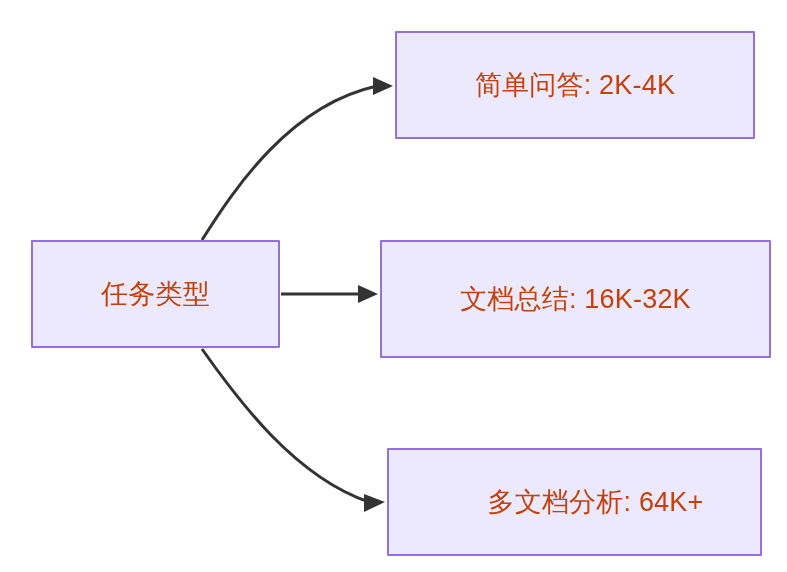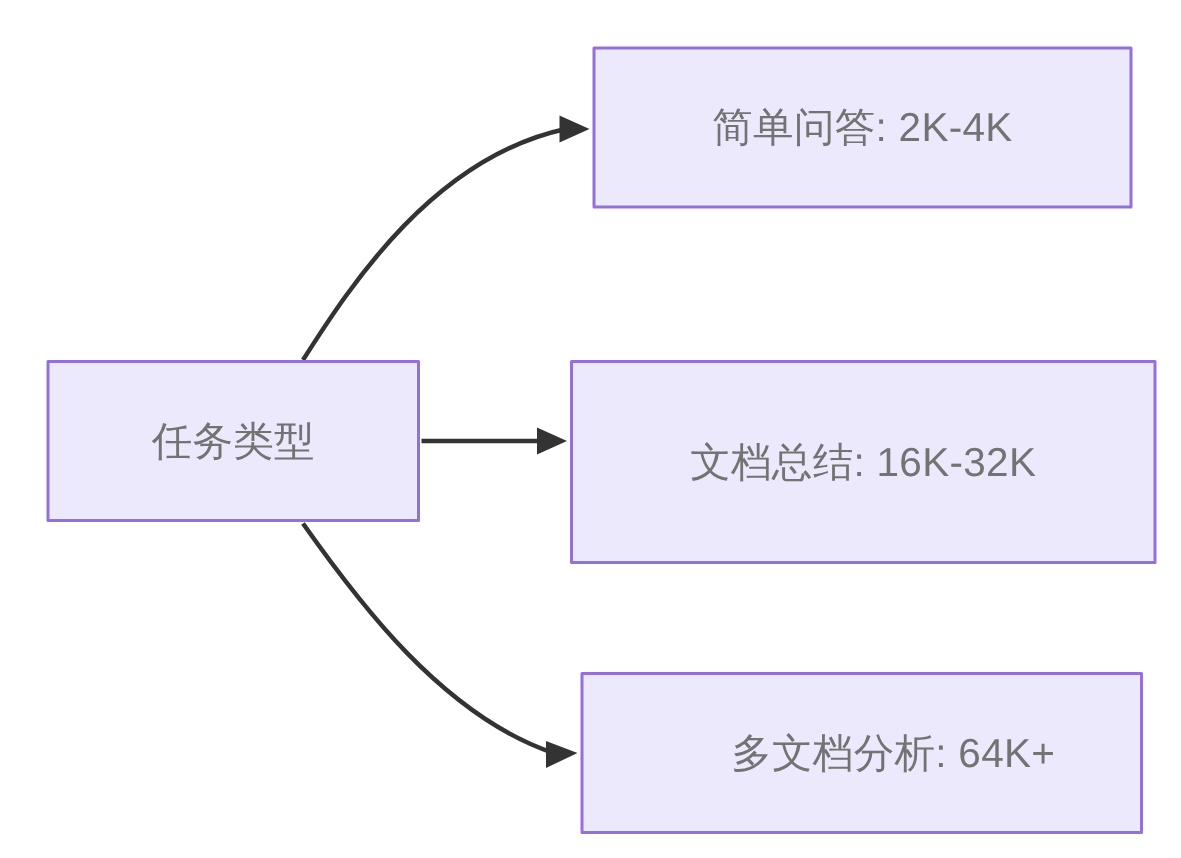--- a/index.html
+++ b/index.html
@@ -29,21 +29,21 @@
     position: absolute;
     box-sizing: border-box;
     background: #ebe9fb;
     border: 2px solid #9370db;
     border-radius: 1px;
     display: flex;
     align-items: center;
     justify-content: center;
   }
   .node-label {
-    color: #737373;
+    color: #c2410c;
     font-size: 27px;
     line-height: 1.2;
     white-space: nowrap;
     letter-spacing: 0.2px;
   }
   #node-root {
     left: 31px;
     top: 240px;
     width: 249px;
     height: 108px;
@@ -52,21 +52,21 @@
   #node-task-0 {
     left: 395px;
     top: 31px;
     width: 360px;
     height: 108px;
   }
   #node-task-1 {
     left: 380px;
     top: 240px;
     width: 391px;
-    height: 136px;
+    height: 118px;
   }
   #node-task-2 {
     left: 387px;
     top: 448px;
     width: 375px;
     height: 108px;
     padding-left: 42px;
   }
   .edge-path {
     fill: none;

